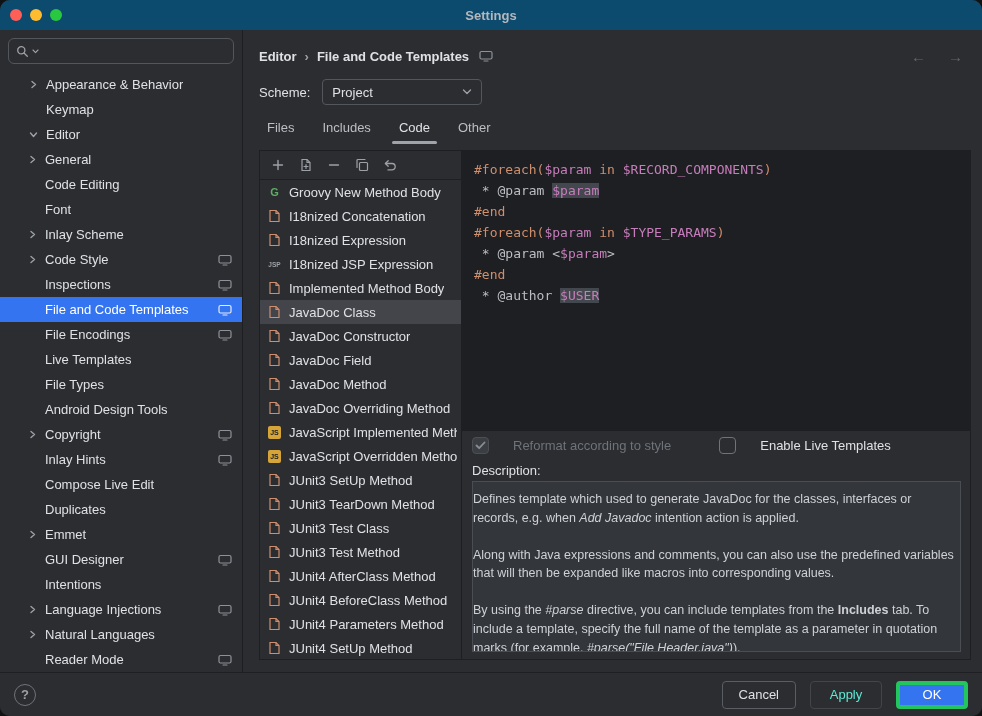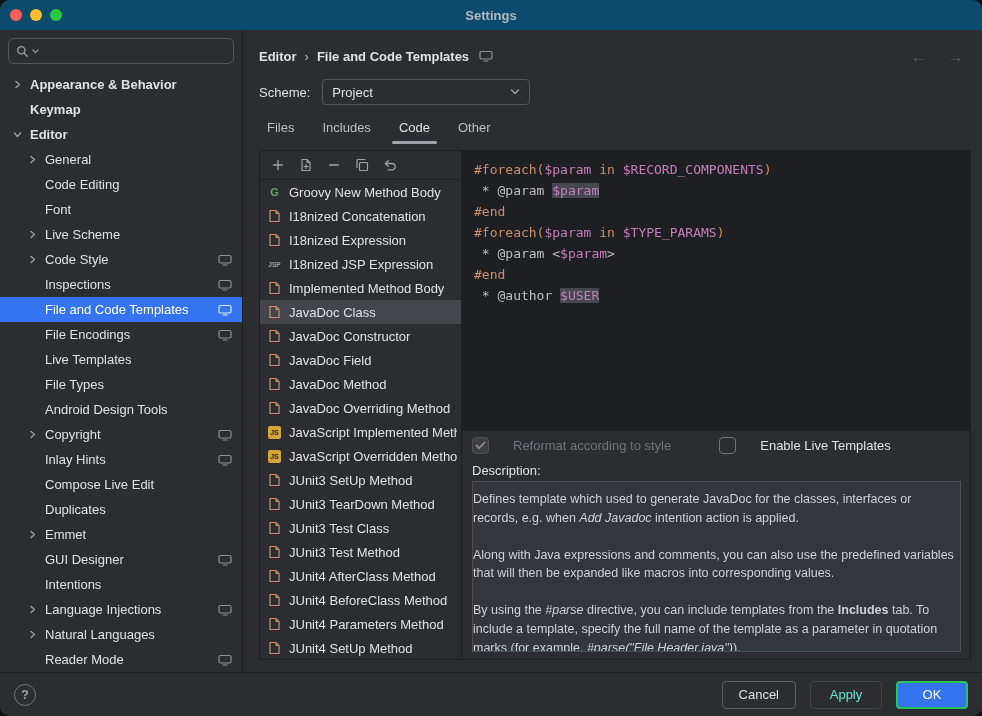--- a/index.html
+++ b/index.html
@@ -26,37 +26,37 @@
   
   .content { flex: 1; display: flex; min-height: 0; }
   .sidebar { width: 243px; flex: 0 0 243px; border-right: 1px solid #1e1f22; display: flex; flex-direction: column; min-height: 0; }
   .searchbox {
     margin: 8px 8px 6px; height: 26px; border: 1px solid #53565c; border-radius: 6px;
     display: flex; align-items: center; padding: 0 7px; gap: 3px; color: #9da0a6;
   }
   .searchbox input { flex: 1; min-width: 0; background: transparent; border: none; outline: none; color: #dfe1e5; font: 13px "Liberation Sans", sans-serif; }
   .tree { flex: 1; overflow: hidden; padding-top: 2px; }
   .trow { height: 25px; display: flex; align-items: center; font-size: 13px; color: #dfe1e5; }
-  .trow.top { padding-left: 13px; font-weight: bold; }
+  .trow.top { padding-left: 29px; font-weight: normal; }
   .trow.child { padding-left: 28px; }
   .chev { width: 17px; flex: 0 0 17px; display: flex; align-items: center; color: #9da0a6; }
   .trow .lbl { white-space: nowrap; overflow: hidden; }
   .mon { margin-left: auto; margin-right: 10px; display: flex; color: #8e9298; }
   .trow.sel { background: #3574f0; color: #ffffff; }
   .trow.sel .mon { color: #e6ecf7; }
   
   .main { flex: 1; min-width: 0; display: flex; flex-direction: column; padding: 10px 11px 12px 16px; }
   .bc-row { height: 32px; flex: 0 0 32px; display: flex; align-items: center; gap: 8px; }
   .crumb { font-size: 13px; font-weight: bold; color: #dfe1e5; }
   .bc-sep { color: #9da0a6; font-size: 13px; font-weight: bold; }
   .bc-icon { color: #8e9298; display: flex; margin-left: 2px; }
   .nav { margin-left: auto; display: flex; gap: 22px; padding-right: 8px; color: #63666b; font-size: 15px; }
   .scheme-row { margin-top: 6px; height: 28px; flex: 0 0 28px; display: flex; align-items: center; gap: 12px; }
   .scheme-label { font-size: 13px; }
-  .combo { width: 208px; height: 26px; border: 1px solid #53565c; border-radius: 4px; display: flex; align-items: center; padding: 0 9px; background: #2b2d30; }
+  .combo { width: 160px; height: 26px; border: 1px solid #53565c; border-radius: 4px; display: flex; align-items: center; padding: 0 9px; background: #2b2d30; }
   .combo-value { flex: 1; font-size: 13px; }
   .combo-arrow { color: #9da0a6; display: flex; }
   .tabs { margin-top: 8px; height: 30px; flex: 0 0 30px; display: flex; align-items: flex-end; gap: 24px; padding-left: 6px; }
   .tab { position: relative; font-size: 13px; color: #bcbec4; padding: 6px 2px 9px; }
   .tab.active { color: #dfe1e5; }
   .tab.active::after { content: ""; position: absolute; left: -5px; right: -5px; bottom: 0; height: 3px; border-radius: 2px; background: #a0a3a9; }
   
   .panels { flex: 1; margin-top: 6px; display: flex; min-height: 0; border: 1px solid #1e1f22; }
   .list-panel { width: 202px; flex: 0 0 202px; border-right: 1px solid #1e1f22; display: flex; flex-direction: column; min-height: 0; background: #2b2d30; }
   .toolbar { height: 29px; flex: 0 0 29px; border-bottom: 1px solid #1e1f22; display: flex; align-items: center; gap: 12px; padding: 0 10px; color: #9da0a6; }
@@ -93,21 +93,21 @@
   .para:last-child { margin-bottom: 0; }
   .seg-i { font-style: italic; }
   .seg-b { font-weight: bold; }
   
   .footer { flex: 0 0 44px; border-top: 1px solid #1e1f22; display: flex; align-items: center; padding: 0 14px; background: #2b2d30; }
   .help { width: 22px; height: 22px; border: 1px solid #6f737a; border-radius: 50%; color: #9da0a6; display: flex; align-items: center; justify-content: center; font-size: 13px; font-weight: bold; }
   .btns { margin-left: auto; display: flex; gap: 14px; }
   .btn { height: 28px; min-width: 72px; padding: 0 16px; border-radius: 4px; font-size: 13px; font-family: inherit; display: flex; align-items: center; justify-content: center; }
   .btn.normal { background: #2b2d30; border: 1px solid #5a5d63; color: #dfe1e5; }
   .btn.disabled { background: #2b2d30; border: 1px solid #43454a; color: #5eead4; }
-  .btn.primary { background: #3574f0; border: 2px solid #22c55e; color: #ffffff; }
+  .btn.primary { background: #3574f0; border: 4px solid #22c55e; color: #ffffff; }
 </style>
 </head>
 <body>
 
 <div class="window">
 
   <div class="titlebar">
     <div class="lights">
       <span class="tl close"></span>
       <span class="tl min"></span>
@@ -169,21 +169,21 @@
           <div class="trow child">
             <span class="chev"></span>
             <span class="lbl">Font</span>
           </div>
           <div class="trow child">
             <span class="chev">
               <svg width="9" height="9" viewBox="0 0 9 9">
                 <path d="M3 1.5 L6.5 4.5 L3 7.5" fill="none" stroke="currentColor" stroke-width="1.4" stroke-linecap="round" stroke-linejoin="round"></path>
               </svg>
             </span>
-            <span class="lbl">Live Scheme</span>
+            <span class="lbl">Inlay Scheme</span>
           </div>
           <div class="trow child">
             <span class="chev">
               <svg width="9" height="9" viewBox="0 0 9 9">
                 <path d="M3 1.5 L6.5 4.5 L3 7.5" fill="none" stroke="currentColor" stroke-width="1.4" stroke-linecap="round" stroke-linejoin="round"></path>
               </svg>
             </span>
             <span class="lbl">Code Style</span>
             <span class="mon">
               <svg width="14" height="12" viewBox="0 0 14 12">

